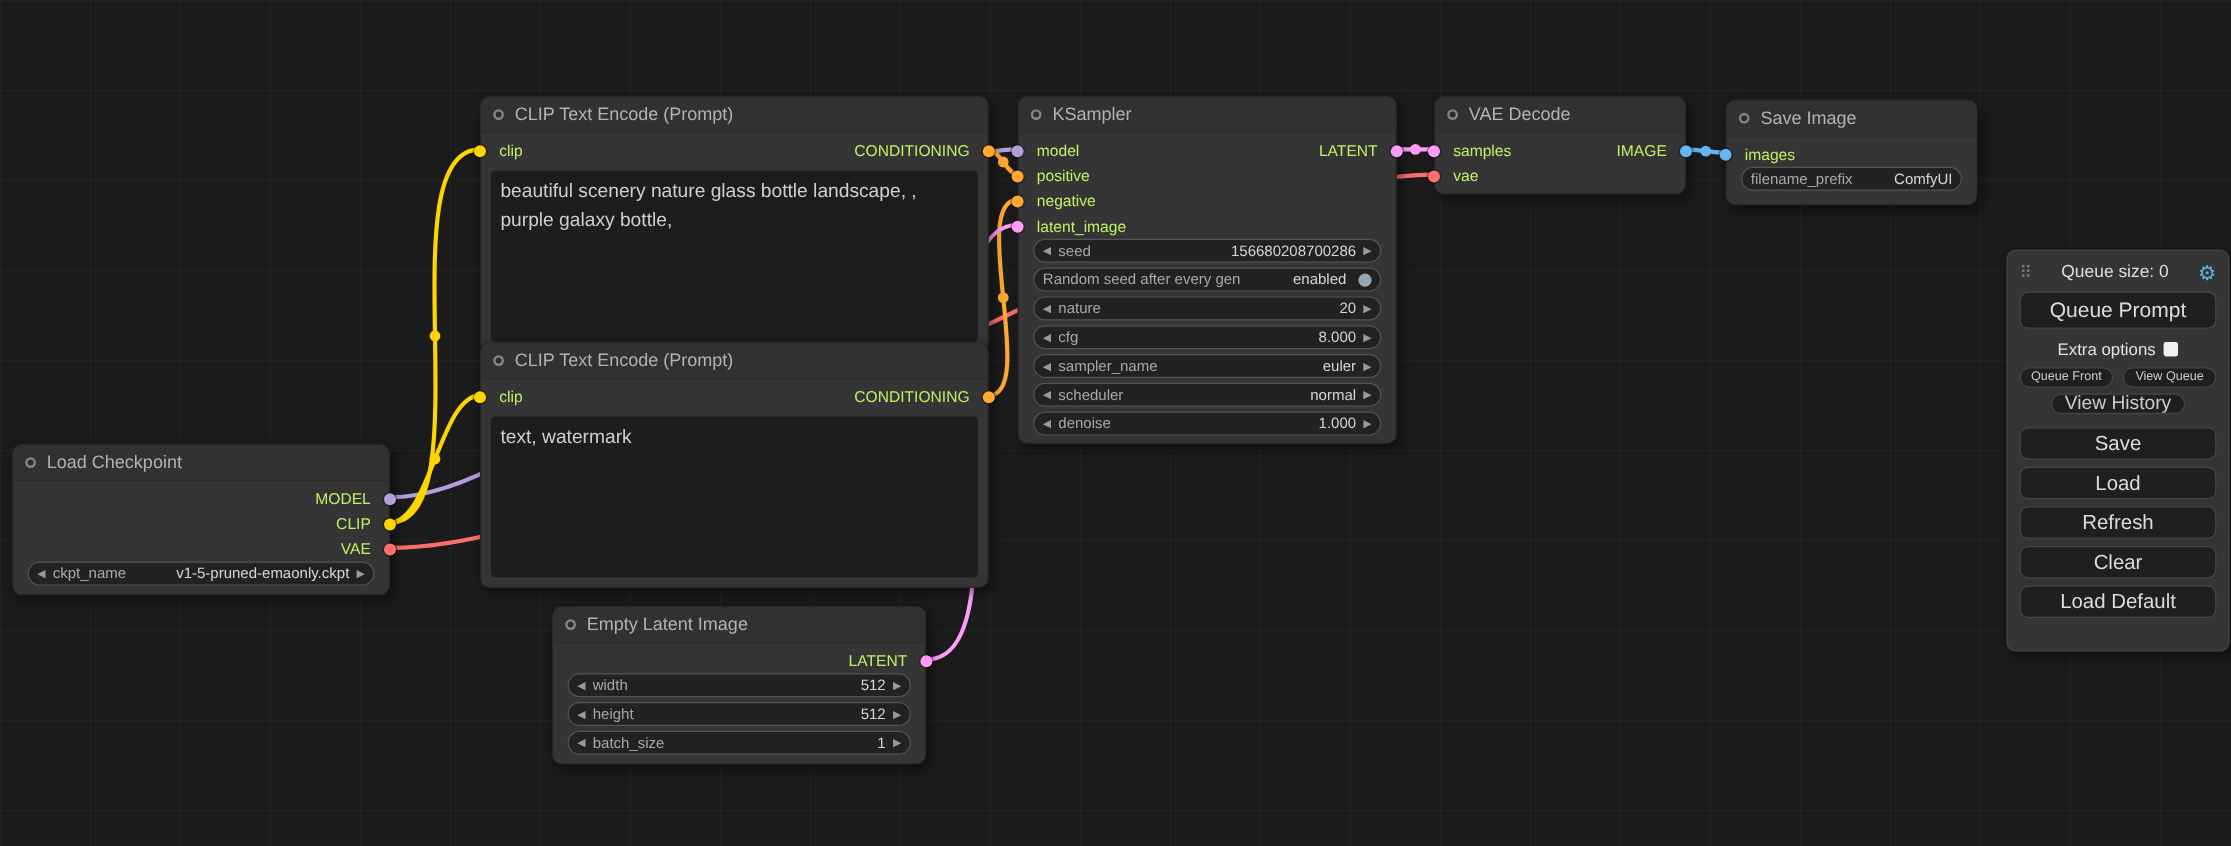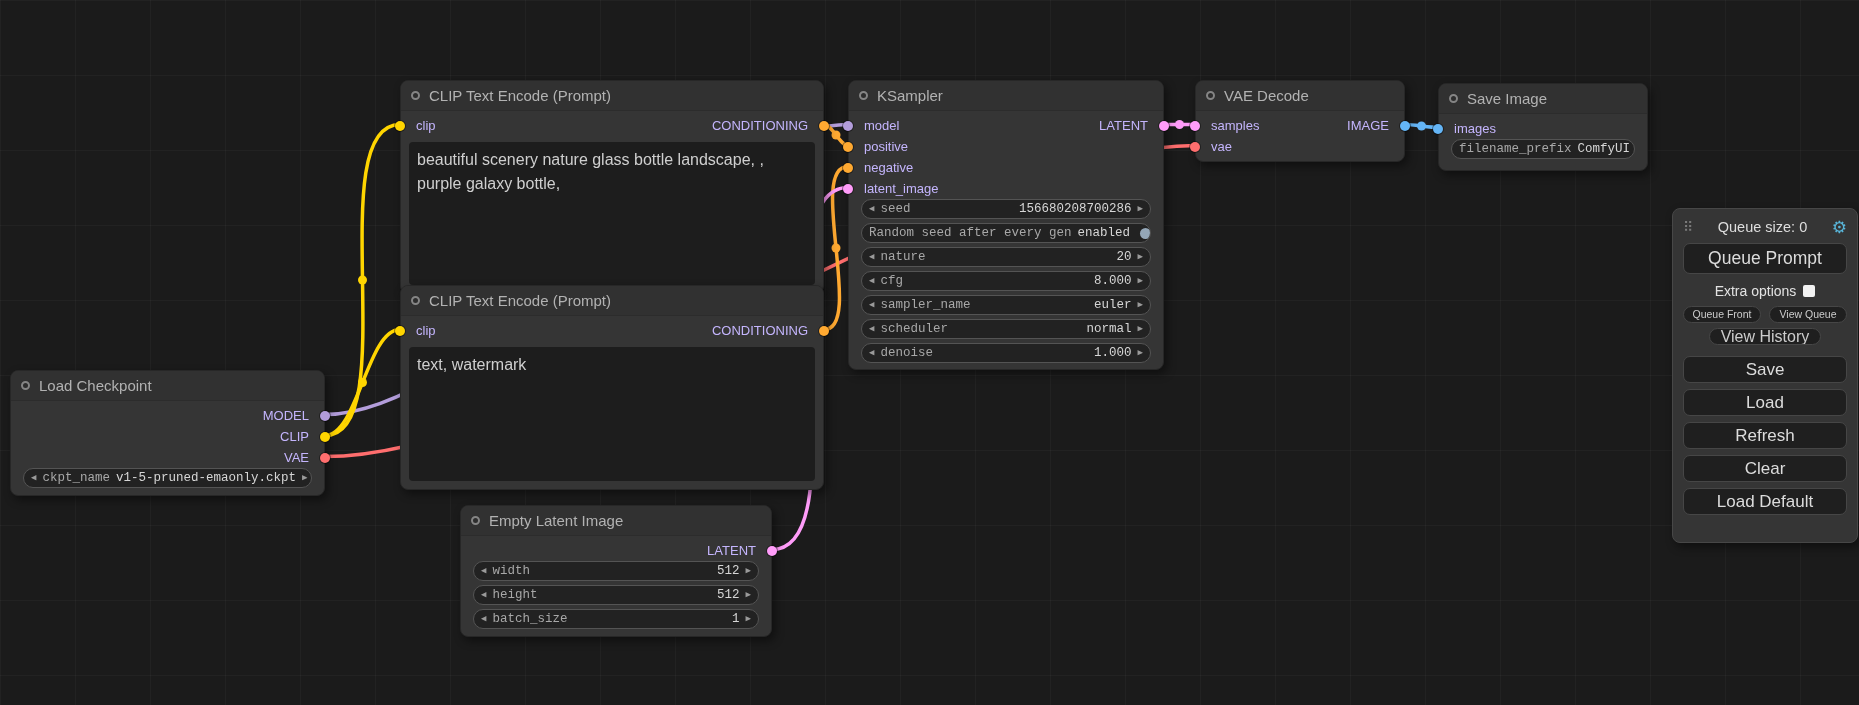--- a/index.html
+++ b/index.html
@@ -53,21 +53,21 @@
   }
   .title-dot {
     width: 9px; height: 9px; border-radius: 50%;
     background: #2d2d2d; border: 2px solid #858585; flex: 0 0 auto;
   }
   .title-text { font-size: 15px; color: #b2b2b2; white-space: nowrap; }
   .node-body { flex: 1; display: flex; flex-direction: column; padding-top: 4px; }
 
   .slot-row {
     position: relative; height: 21px; flex: 0 0 21px;
-    display: flex; align-items: center; font-size: 13px; color: #c4b5fd; gap: 12px;
+    display: flex; align-items: center; font-size: 13px; color: #bef264; gap: 12px;
   }
   .in-label { padding-left: 15px; }
   .out-label { margin-left: auto; padding-right: 15px; }
   .slot-dot {
     position: absolute; width: 10px; height: 10px; border-radius: 50%;
     top: 50%; transform: translateY(-50%);
     box-shadow: 0 0 0 1px rgba(0,0,0,0.4);
   }
   .slot-dot.in { left: -6px; }
   .slot-dot.out { right: -6px; }
@@ -75,21 +75,21 @@
   .dot-clip { background: var(--c-clip); }
   .dot-vae { background: var(--c-vae); }
   .dot-conditioning { background: var(--c-conditioning); }
   .dot-latent { background: var(--c-latent); }
   .dot-image { background: var(--c-image); }
 
   .widget {
     flex: 0 0 20px; height: 20px; margin: 0 12px 4px; background: #222;
     border: 1px solid #545454; border-radius: 10px;
     display: flex; align-items: center; padding: 0 7px;
-    font-size: 12.5px; gap: 6px; white-space: nowrap; overflow: hidden; font-family: Liberation Mono, monospace;
+    font-size: 12.5px; gap: 6px; white-space: nowrap; overflow: hidden;
   }
   .widget .arrow { color: #9a9a9a; font-size: 9px; line-height: 1; flex: 0 0 auto; }
   .widget .w-name { color: #a8a8a8; }
   .widget .w-value { margin-left: auto; color: #d6d6d6; }
   .widget .knob {
     flex: 0 0 auto; width: 11px; height: 11px; border-radius: 50%;
     background: #94a7b8; margin-left: 4px;
   }
 
   .prompt-box {

